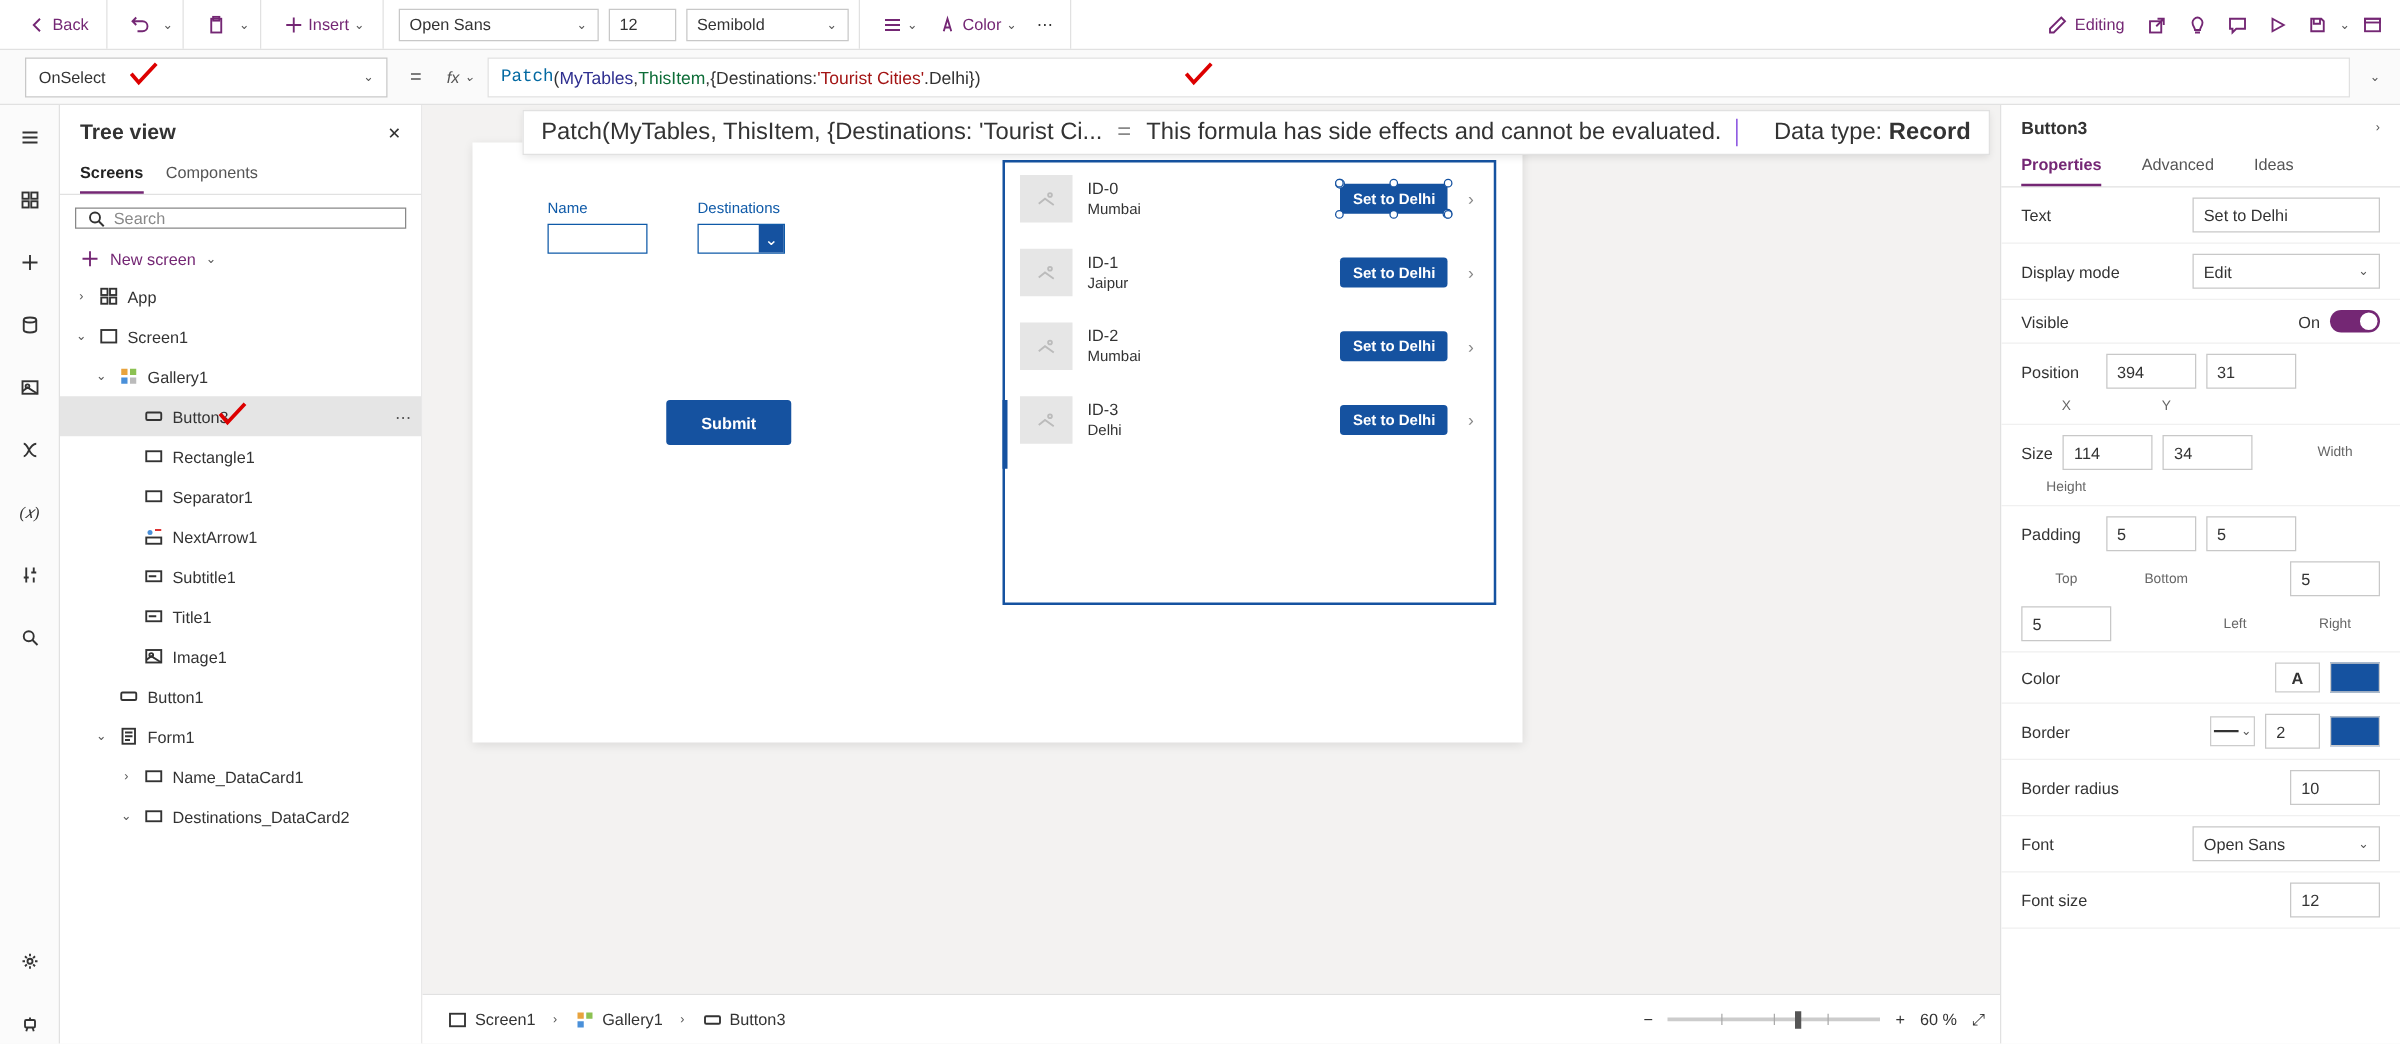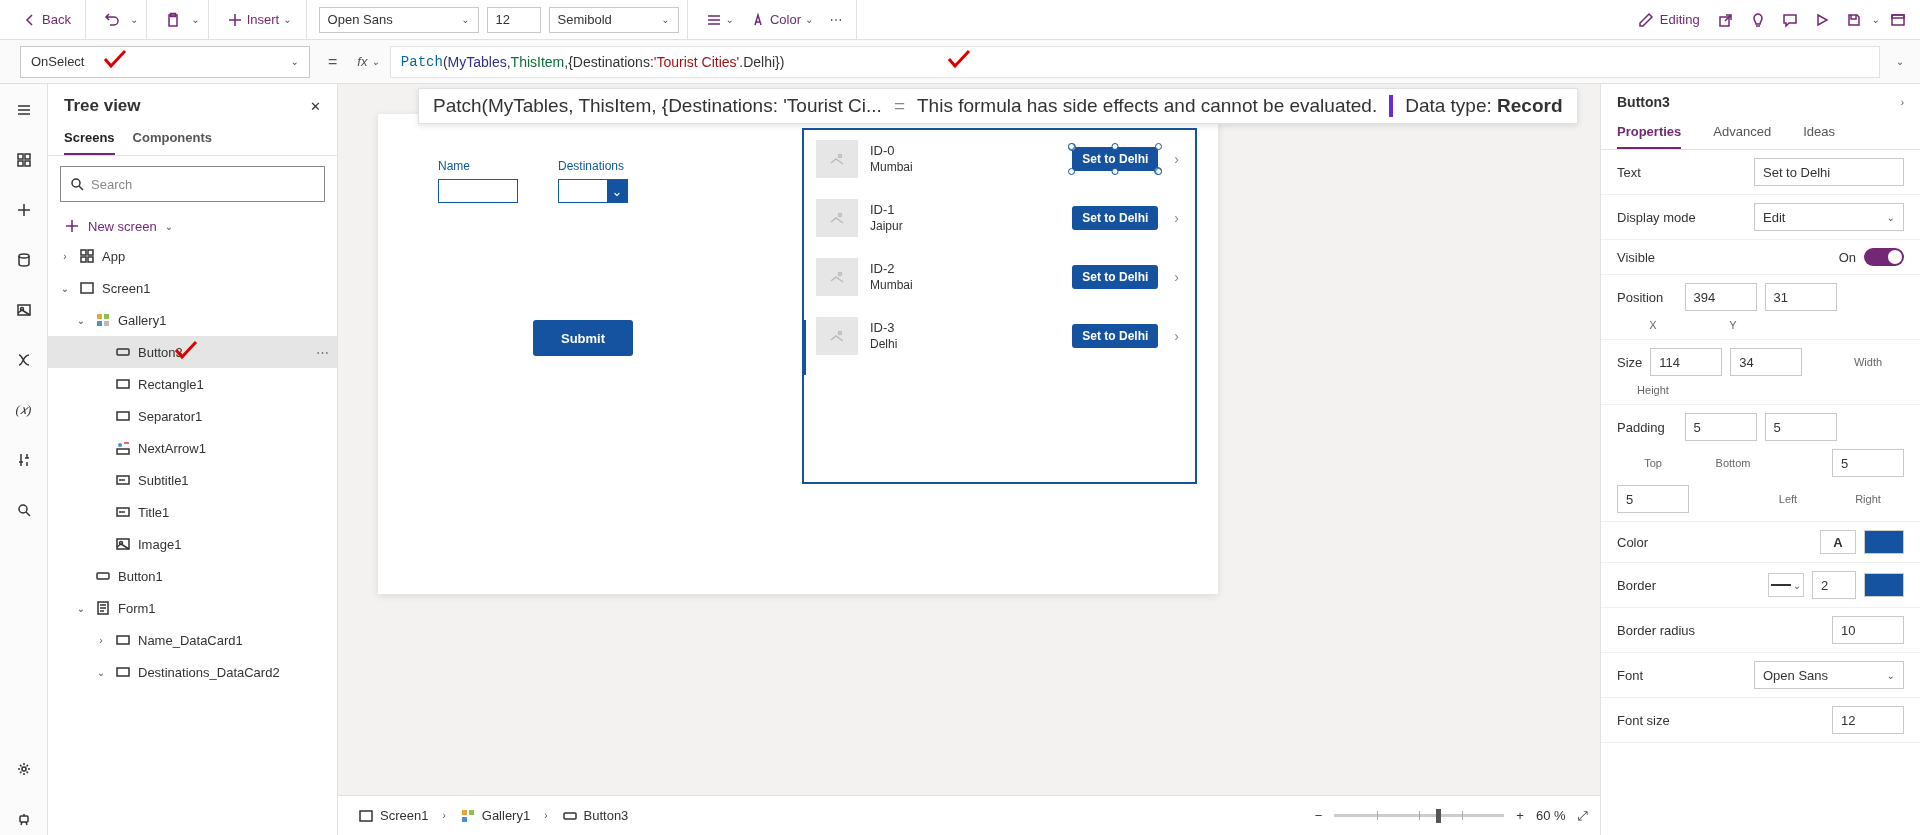--- a/index.html
+++ b/index.html
@@ -41,23 +41,23 @@
 
 .main { flex: 1; display: flex; overflow:hidden; }
 .left-rail { width: 48px; background: #fbfbfb; border-right: 1px solid #e1e1e1; display:flex; flex-direction:column; align-items:center; padding-top:10px; gap:18px;}
 .left-rail .rail-btn { width:32px; height:32px; display:flex; align-items:center; justify-content:center; cursor:pointer; color:#333;}
 .left-rail .spacer-v { flex:1; }
 
 .tree-panel { width: 290px; border-right:1px solid #e1e1e1; background:#fff; display:flex; flex-direction:column;}
 .tree-header { display:flex; align-items:center; justify-content:space-between; padding:12px 16px 8px;}
 .tree-header h2 { font-size:17px; font-weight:600;}
 .tree-tabs { display:flex; gap:18px; padding:0 16px; border-bottom:1px solid #e1e1e1;}
-.tree-tabs .tab { padding:6px 0 8px; cursor:pointer; color:#555;font-weight:bold;}
+.tree-tabs .tab { padding:6px 0 8px; cursor:pointer; color:#555;}
 .tree-tabs .tab.active { color:#222; border-bottom:2px solid #742774; font-weight:600;}
-.tree-search { margin:10px 12px; border:1px solid #888; height:36px; display:flex; align-items:center; gap:6px; padding:0 8px;}
+.tree-search { margin:10px 12px; border:1px solid #888; height:17px; display:flex; align-items:center; gap:6px; padding:0 8px;}
 .tree-newscreen { padding:6px 16px; display:flex; align-items:center; gap:8px; color:#742774; cursor:pointer;}
 .tree-list { flex:1; overflow:auto; padding-bottom:10px;}
 .node { display:flex; align-items:center; height:32px; cursor:pointer; gap:6px; padding-right:8px;}
 .node.selected { background:#e5e5e5; }
 .node .caret-toggle { width:14px; text-align:center; color:#555; font-size:10px;}
 .node .nicon { width:18px; height:18px; display:flex; align-items:center; justify-content:center;}
 .indent-0 {padding-left:10px;} .indent-1{padding-left:26px;} .indent-2{padding-left:46px;}
 .node .more { margin-left:auto; color:#555; }
 
 
@@ -264,21 +264,21 @@
     </div>
     <div class="formula-expand">
         <span class="chev">⌄</span>
       </div>
   </div>
 
   <div class="info-bar">
     <span>Patch(MyTables, ThisItem, {Destinations: 'Tourist Ci...</span>
     <span class="sep">=</span>
     <span>This formula has side effects and cannot be evaluated.</span>
-    <span style="border-left:4px solid #6d28d9; padding-left:12px;"><span>Data type: </span><b>Record</b></span>
+    <span style="border-left:1px solid #6d28d9; padding-left:29px;"><span>Data type: </span><b>Record</b></span>
   </div>
 
   <div class="main">
 
     <div class="left-rail">
       <div class="rail-btn">
           <svg class="icon" viewBox="0 0 16 16">
             <path d="M2 4h12M2 8h12M2 12h12"></path>
           </svg>
         </div>

